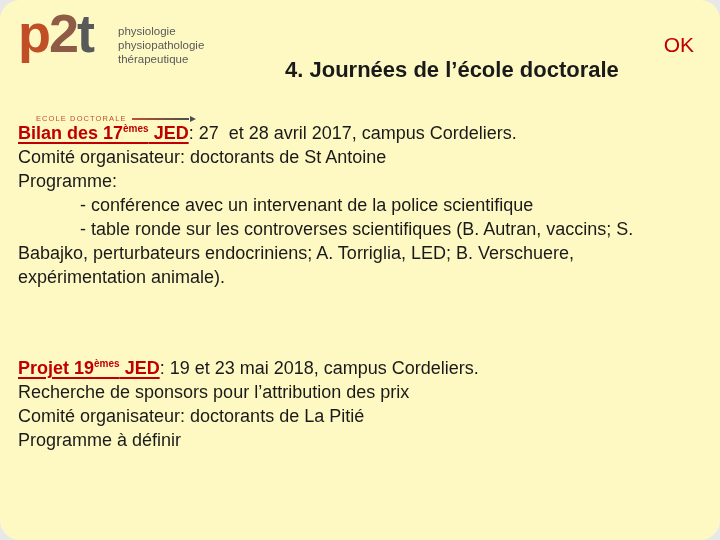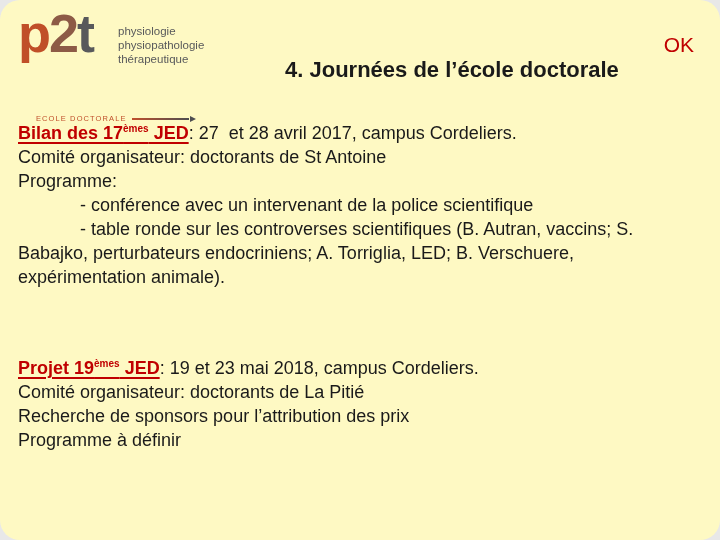--- a/index.html
+++ b/index.html
@@ -110,18 +110,18 @@
     <div class="line">Comité organisateur: doctorants de St Antoine</div>
     <div class="line">Programme:</div>
     <div class="line indent">- conférence avec un intervenant de la police scientifique</div>
     <div class="line indent">- table ronde sur les controverses scientifiques (B. Autran, vaccins; S.</div>
     <div class="line">Babajko, perturbateurs endocriniens; A. Torriglia, LED; B. Verschuere,</div>
     <div class="line">expérimentation animale).</div>
   </div>
 
   <div class="section section-2">
     <div class="line"><span class="red-heading"><span>Projet 19</span><sup>èmes</sup><span> JED</span></span><span>: 19 et 23 mai 2018, campus Cordeliers.</span></div>
+    <div class="line">Recherche de sponsors pour l’attribution des prix</div>
     <div class="line">Comité organisateur: doctorants de La Pitié</div>
-    <div class="line">Recherche de sponsors pour l’attribution des prix</div>
     <div class="line">Programme à définir</div>
   </div>
 
 </div>
 
 </body></html>

